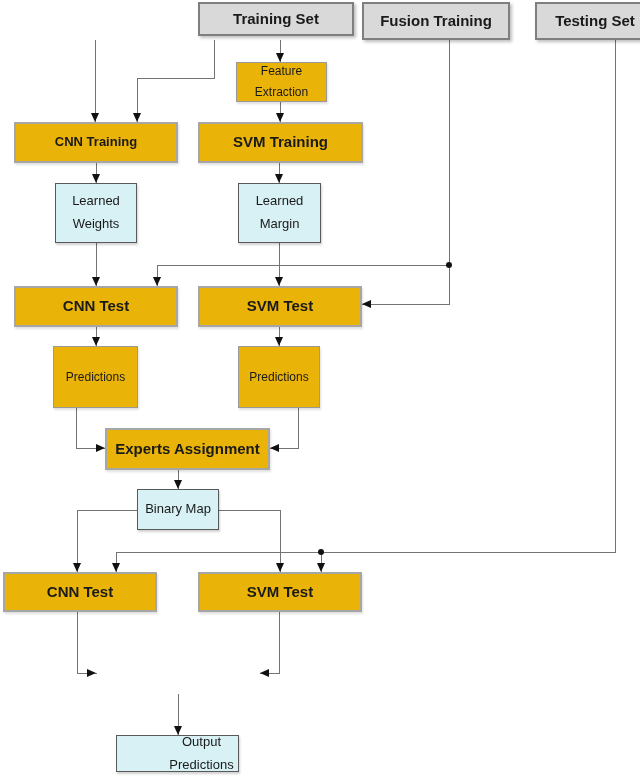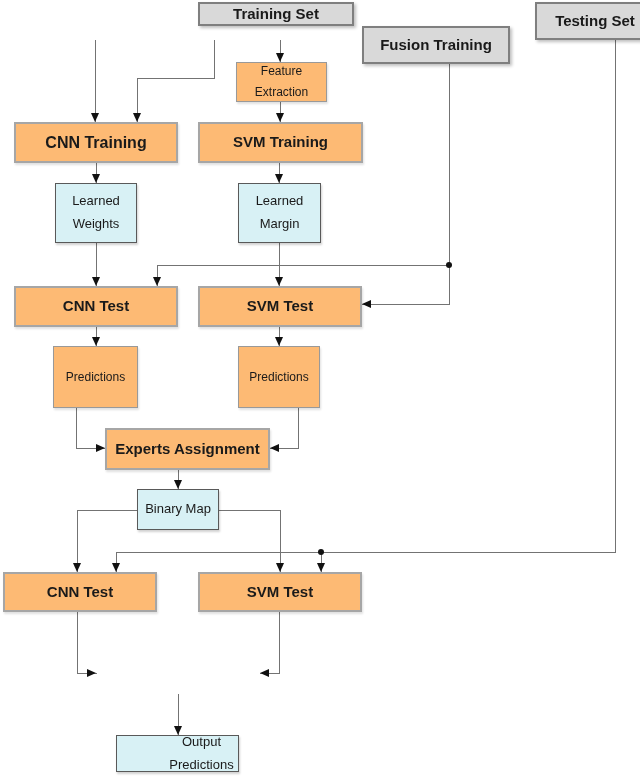--- a/index.html
+++ b/index.html
@@ -22,21 +22,21 @@
     line-height:1.75;
     display:block;
   }
   .node.gray{
     background:#d9d9d9;
     border:2px solid #7f7f7f;
     box-shadow:2px 2px 3px rgba(0,0,0,0.25);
     font-weight:600;
   }
   .node.white{
-    background:#fdba74;
+    background:#eab308;
     border:2px solid #a6a6a6;
     box-shadow:1px 2px 2px rgba(0,0,0,0.12);
     font-weight:600;
   }
   .node.white.small{
     border:1px solid #999999;
     font-weight:400;
   }
   .node.cyan{
     background:#d8f1f5;
@@ -128,35 +128,35 @@
     <div class="seg" style="left: 77px; top: 612px; width: 1px; height: 62px; background: rgb(115, 115, 115);"></div>
     <div class="seg" style="left: 77px; top: 673px; width: 20px; height: 1px; background: rgb(115, 115, 115);"></div>
     <div class="arrow right" style="left: 87px; top: 668.5px;"></div>
     <div class="seg" style="left: 279px; top: 612px; width: 1px; height: 62px; background: rgb(115, 115, 115);"></div>
     <div class="seg" style="left: 260px; top: 673px; width: 20px; height: 1px; background: rgb(115, 115, 115);"></div>
     <div class="arrow left" style="left: 260px; top: 668.5px;"></div>
     <div class="seg" style="left: 178px; top: 694px; width: 1px; height: 42px; background: rgb(115, 115, 115);"></div>
     <div class="arrow down" style="left: 173.5px; top: 726px;"></div>
     <div class="dot" style="left: 446px; top: 262px;"></div>
     <div class="dot" style="left: 318px; top: 549px;"></div>
-    <div class="node gray" style="left: 198px; top: 2px; width: 156px; height: 24px;">
+    <div class="node gray" style="left: 198px; top: 2px; width: 156px; height: 34px;">
       <span class="label" style="font-size: 15px;">Training Set</span>
     </div>
-    <div class="node gray" style="left: 362px; top: 2px; width: 148px; height: 38px; margin-top: 24px;">
+    <div class="node gray" style="left: 362px; top: 2px; width: 148px; height: 38px;">
       <span class="label" style="font-size: 15px;">Fusion Training</span>
     </div>
     <div class="node gray" style="left: 535px; top: 2px; width: 120px; height: 38px;">
       <span class="label" style="font-size: 15px;">Testing Set</span>
     </div>
     <div class="node white small" style="left: 236px; top: 62px; width: 91px; height: 40px;">
       <span class="label" style="font-size: 12px;">Feature
 Extraction</span>
     </div>
     <div class="node white" style="left: 14px; top: 122px; width: 164px; height: 41px;">
-      <span class="label" style="font-size: 16px;">CNN Training</span>
+      <span class="label" style="font-size: 13px;">CNN Training</span>
     </div>
     <div class="node white" style="left: 198px; top: 122px; width: 165px; height: 41px;">
       <span class="label" style="font-size: 15px;">SVM Training</span>
     </div>
     <div class="node cyan" style="left: 55px; top: 183px; width: 82px; height: 60px;">
       <span class="label" style="font-size: 13px;">Learned
 Weights</span>
     </div>
     <div class="node cyan" style="left: 238px; top: 183px; width: 83px; height: 60px;">
       <span class="label" style="font-size: 13px;">Learned

